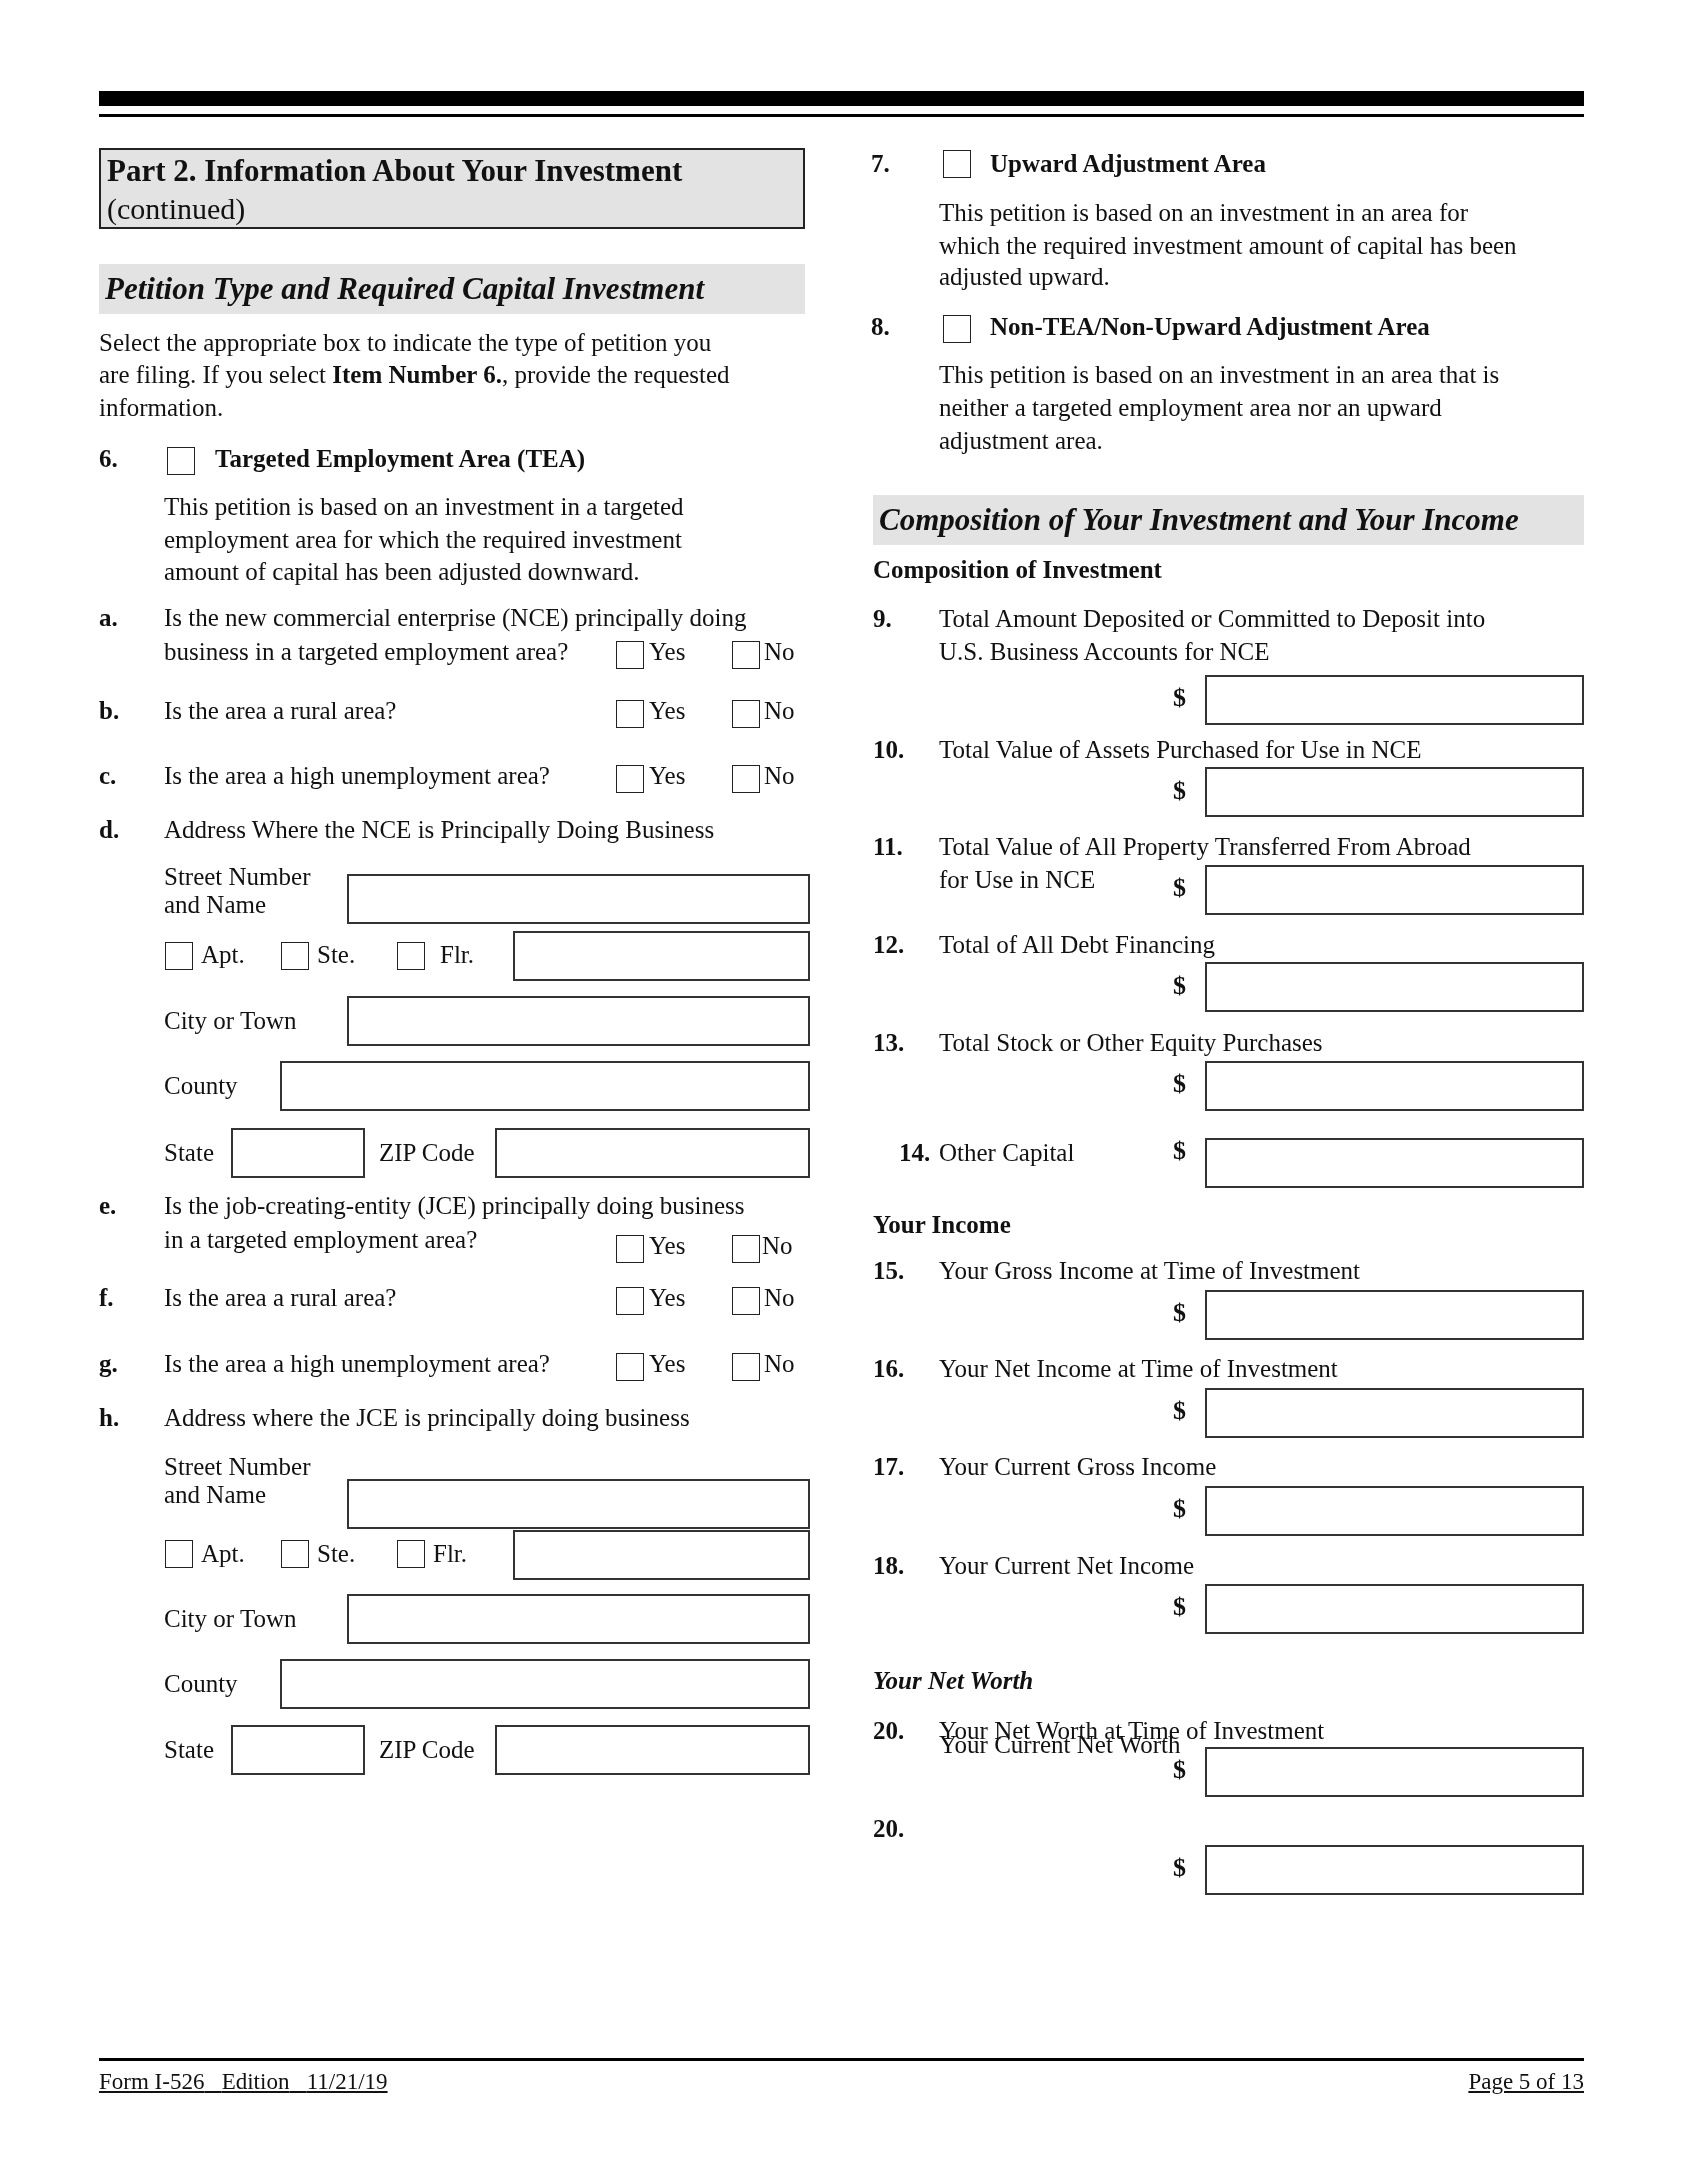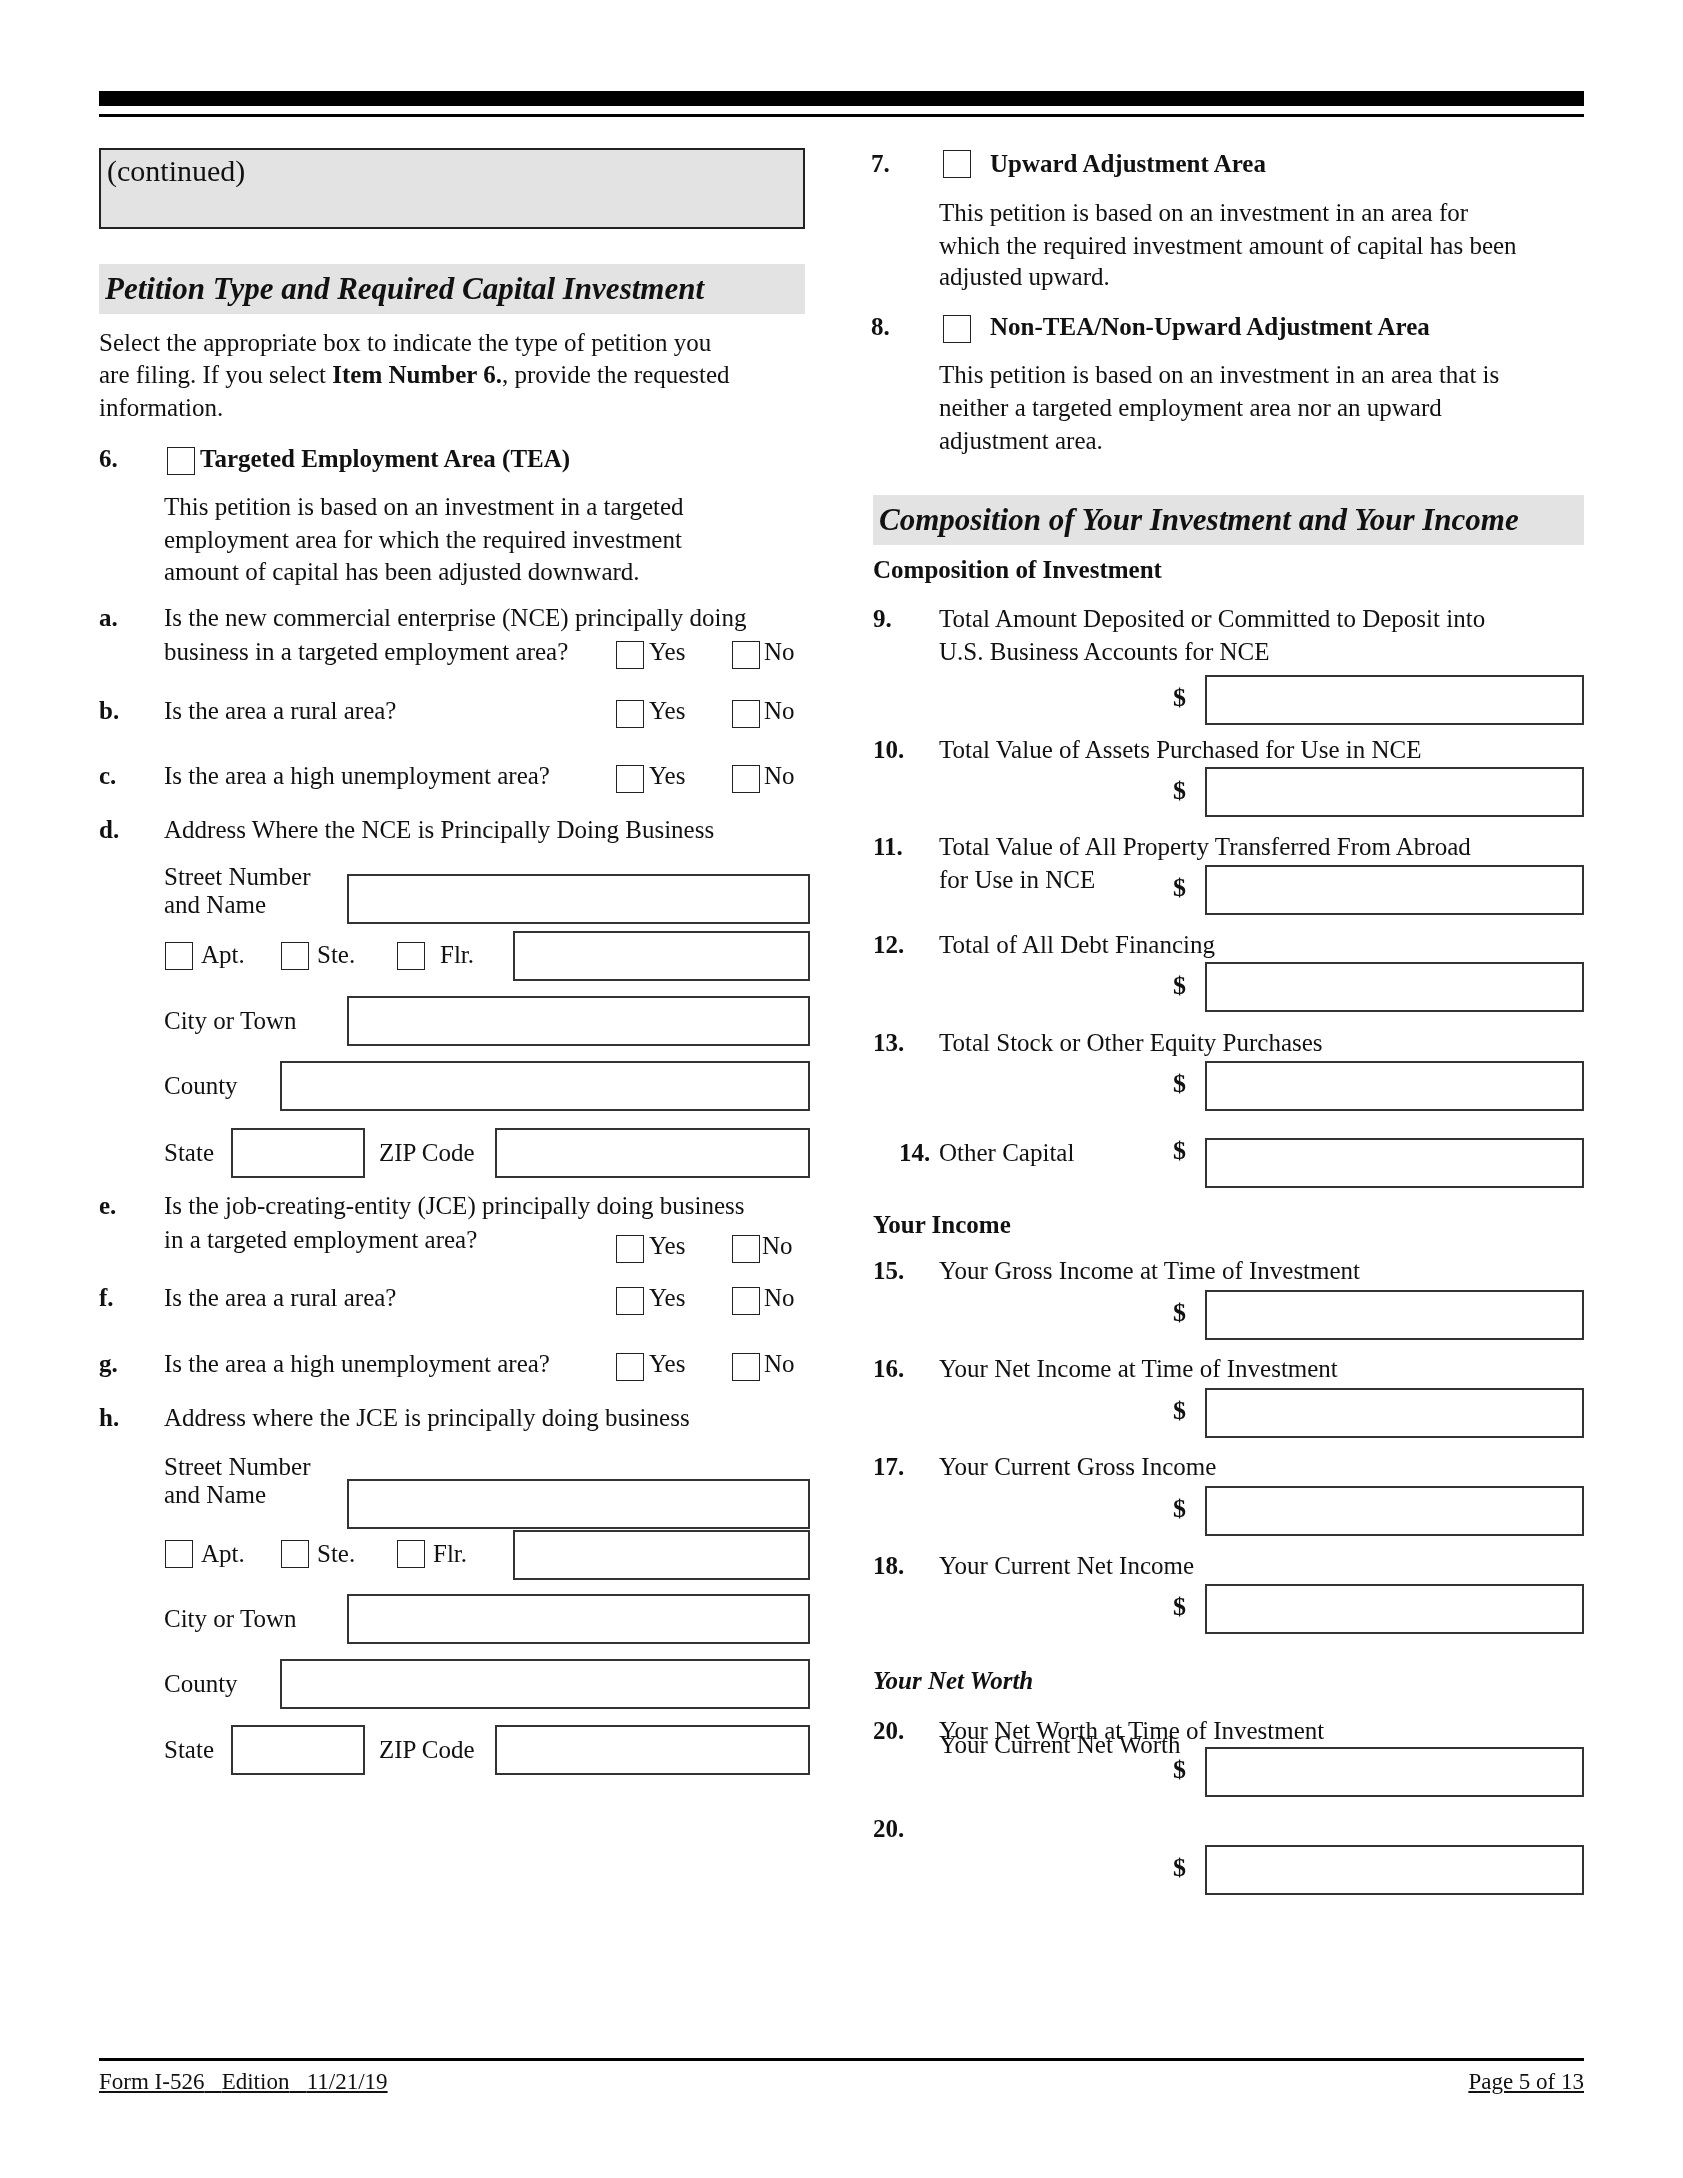--- a/index.html
+++ b/index.html
@@ -23,32 +23,33 @@
   .footer-line { left:99px; top:2058px; width:1485px; height:3px; background:#000; }
   .footer-txt { font-size:23px;text-decoration:underline; }
 </style>
 </head>
 <body>
 
 <div class="abs bar-thick"></div>
 <div class="abs bar-thin"></div>
 
 <div class="abs part-box">
+  <span class="part-title">Part 2.  Information About Your Investment</span>
   <span class="part-sub">(continued)</span>
 </div>
 
 <div class="abs band" style="left:99px; top:264px; width:706px;">Petition Type and Required Capital Investment</div>
 
 <div class="abs txt" style="left:99px; top:326px;">Select the appropriate box to indicate the type of petition you</div>
 <div class="abs txt" style="left:99px; top:358px;"><span>are filing.  If you select </span><span class="b">Item Number 6.</span><span>, provide the requested</span></div>
 <div class="abs txt" style="left:99px; top:391px;">information.</div>
 
 <div class="abs txt num" style="left:99px; top:442px;">6.</div>
 <div class="abs cb" style="left:167px; top:447px;"></div>
-<div class="abs txt b" style="left:200px; top:442px;">Targeted Employment Area (TEA)</div>
+<div class="abs txt b" style="left:215px; top:442px;">Targeted Employment Area (TEA)</div>
 <div class="abs txt" style="left:164px; top:490px;">This petition is based on an investment in a targeted</div>
 <div class="abs txt" style="left:164px; top:523px;">employment area for which the required investment</div>
 <div class="abs txt" style="left:164px; top:555px;">amount of capital has been adjusted downward.</div>
 
 <div class="abs txt num" style="left:99px; top:601px;">a.</div>
 <div class="abs txt" style="left:164px; top:601px;">Is the new commercial enterprise (NCE) principally doing</div>
 <div class="abs txt" style="left:164px; top:635px;">business in a targeted employment area?</div>
 <div class="abs cb" style="left:616px; top:641px;"></div>
 <div class="abs txt" style="left:649px; top:635px;">Yes</div>
 <div class="abs cb" style="left:732px; top:641px;"></div>

